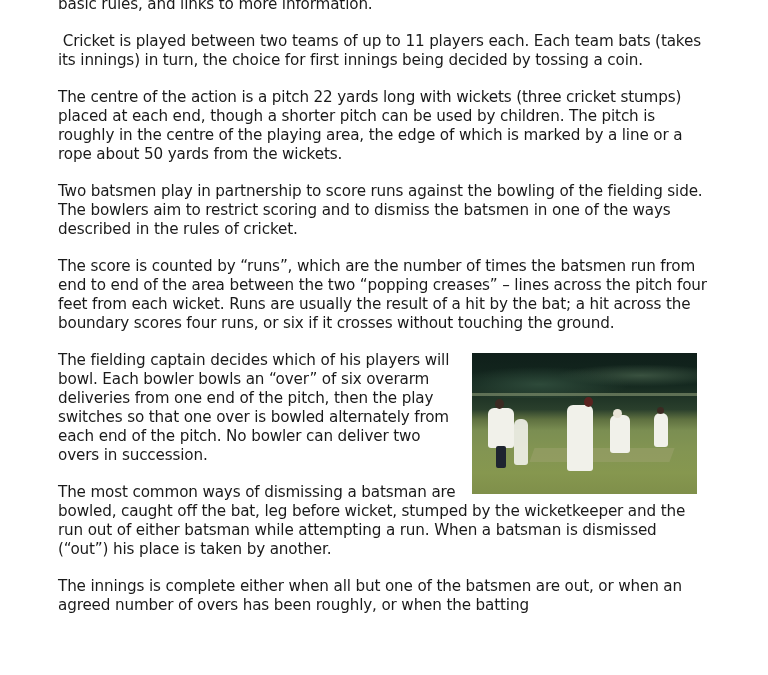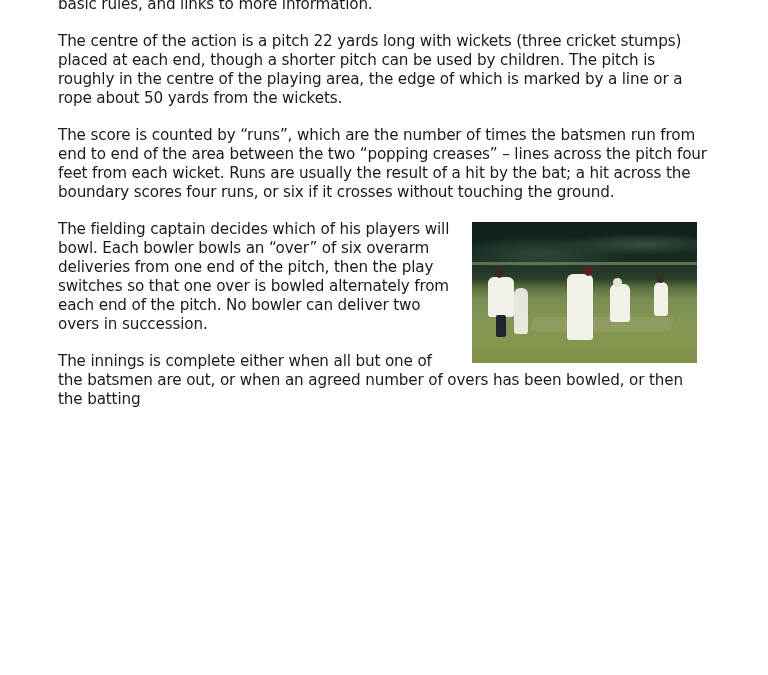--- a/index.html
+++ b/index.html
@@ -61,21 +61,23 @@
     .photo .pitch {
       position: absolute; left: 60px; top: 95px; width: 140px; height: 14px;
       background: #9aa06a; opacity: 0.6; transform: skewX(-20deg);
     }
   </style>
 </head>
 <body>
 
 <div class="page">
   <p>basic rules, and links to more information.</p>
+  <p>&nbsp;Cricket is played between two teams of up to 11 players each. Each team bats (takes its innings) in turn, the choice for first innings being decided by tossing a coin.</p>
   <p>The centre of the action is a pitch 22 yards long with wickets (three cricket stumps) placed at each end, though a shorter pitch can be used by children. The pitch is roughly in the centre of the playing area, the edge of which is marked by a line or a rope about 50 yards from the wickets.</p>
+  <p>Two batsmen play in partnership to score runs against the bowling of the fielding side. The bowlers aim to restrict scoring and to dismiss the batsmen in one of the ways described in the rules of cricket.</p>
   <p>The score is counted by “runs”, which are the number of times the batsmen run from end to end of the area between the two “popping creases” – lines across the pitch four feet from each wicket. Runs are usually the result of a hit by the bat; a hit across the boundary scores four runs, or six if it crosses without touching the ground.</p>
   <p>
     <span class="photo" title="Cricket match photo: umpire, bowler and batsman on a green field">
       <span class="trees"></span>
       <span class="fence"></span>
       <span class="pitch"></span>
 
       <span class="figure" style="left:16px;top:55px;width:26px;height:40px;"></span>
       <span class="figure" style="left:24px;top:93px;width:10px;height:22px;background:#1e2430;border-radius:2px;"></span>
       <span class="head" style="left:23px;top:46px;width:9px;height:10px;"></span>
@@ -86,14 +88,15 @@
       <span class="head" style="left:112px;top:44px;width:9px;height:10px;background:#5a2320;"></span>
 
       <span class="figure" style="left:138px;top:62px;width:20px;height:38px;"></span>
       <span class="head" style="left:141px;top:56px;width:9px;height:9px;background:#e9e5d8;"></span>
 
       <span class="figure" style="left:182px;top:60px;width:14px;height:34px;"></span>
       <span class="head" style="left:185px;top:54px;width:7px;height:7px;"></span>
     </span>
     <span>The fielding captain decides which of his players will bowl. Each bowler bowls an “over” of six overarm deliveries from one end of the pitch, then the play switches so that one over is bowled alternately from each end of the pitch. No bowler can deliver two overs in succession.</span>
   </p>
-  <p>The innings is complete either when all but one of the batsmen are out, or when an agreed number of overs has been bowled, or then the batting</p>
+  <p>The most common ways of dismissing a batsman are bowled, caught off the bat, leg before wicket, stumped by the wicketkeeper and the run out of either batsman while attempting a run. When a batsman is dismissed (“out”) his place is taken by another.</p>
+  <p>The innings is complete either when all but one of the batsmen are out, or when an agreed number of overs has been roughly, or when the batting</p>
 </div>
 
 </body></html>

